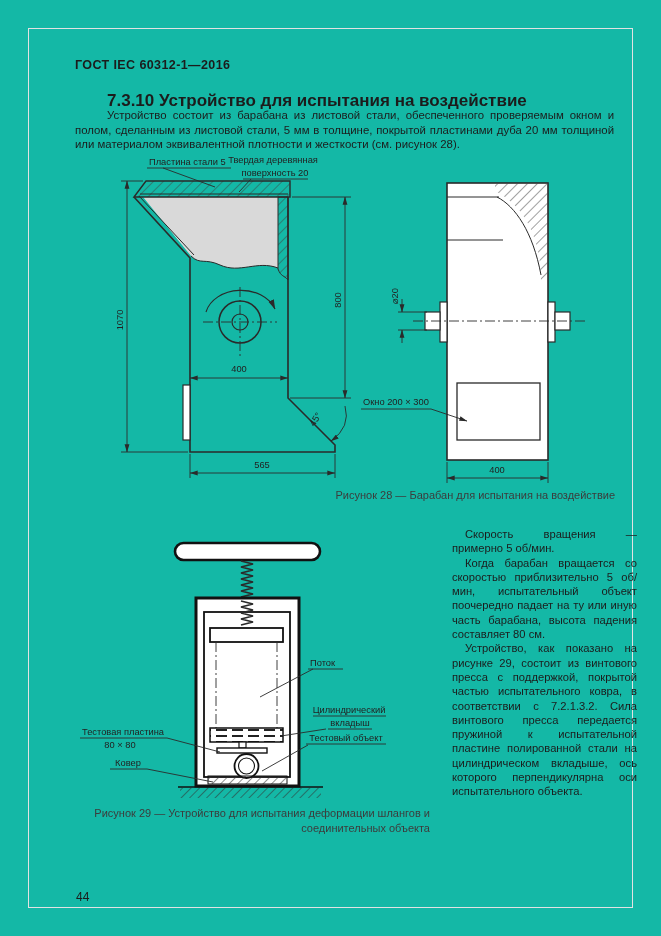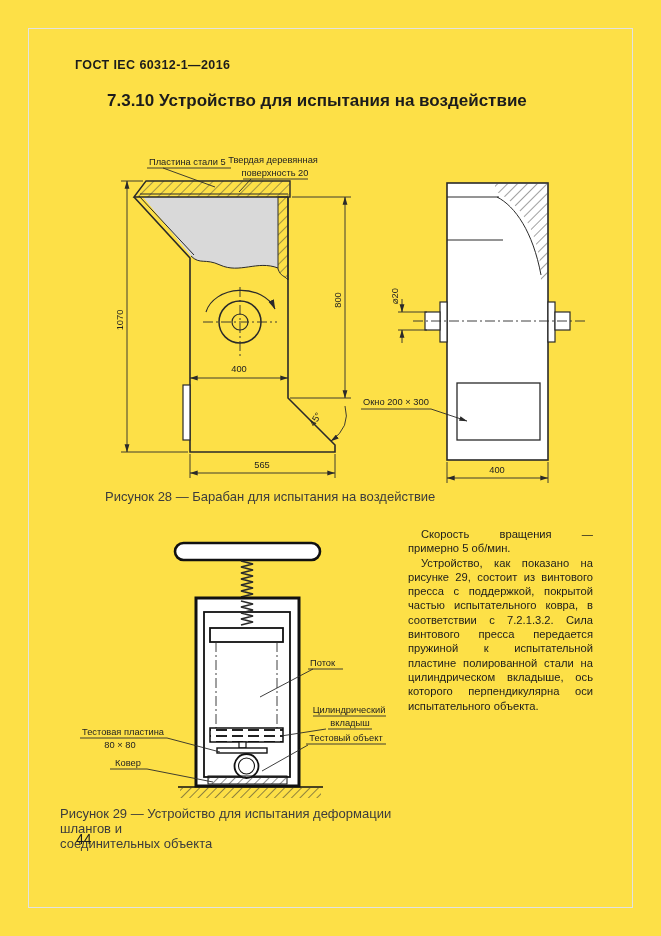--- a/index.html
+++ b/index.html
@@ -1,48 +1,49 @@
 <!DOCTYPE html>
 <html><head>
 <meta charset="utf-8">
 <style>
   html,body{margin:0;padding:0;background:#fff;}
-  .page{position:relative;width:661px;height:936px;background:#fde047;overflow:hidden;
+  .page{position:relative;width:661px;height:936px;background:#14b8a6;overflow:hidden;
         font-family:"Liberation Sans",sans-serif;color:#1c1c1c;}
   .page-border{position:absolute;left:28px;top:28px;width:603px;height:878px;
         border:1px solid #e2e2e2;pointer-events:none;}
   .doc-header{position:absolute;left:75px;top:58px;font-size:12.5px;font-weight:bold;letter-spacing:.4px;}
   .sec-heading{position:absolute;left:75px;top:91px;width:540px;font-size:17px;font-weight:bold;text-indent:32px;}
   .body-par{position:absolute;left:75px;top:108px;width:539px;font-size:11.4px;line-height:14.6px;
         text-align:justify;text-indent:32px;}
   .drive-par{position:absolute;left:75px;top:513px;width:420px;font-size:11.4px;text-indent:32px;}
-  .caption{font-size:13px;color:#3c3c3c;text-align:left;}
+  .caption{font-size:11px;color:#3c3c3c;text-align:right;}
   #cap28{position:absolute;left:105px;top:489px;width:510px;}
   #cap29{position:absolute;left:60px;top:806px;width:370px;line-height:15px;}
-  .right-col{position:absolute;left:408px;top:527px;width:185px;font-size:11.2px;line-height:14.3px;
+  .right-col{position:absolute;left:452px;top:527px;width:185px;font-size:11.2px;line-height:14.3px;
         text-align:justify;}
   .right-col p{margin:0;text-indent:13px;}
   .right-col p.bold{font-weight:bold;}
-  .pagenum{position:absolute;left:76px;top:831px;font-size:14px;}
+  .pagenum{position:absolute;left:76px;top:890px;font-size:12px;}
   svg{position:absolute;}
   #fig28{left:105px;top:150px;}
   #fig29{left:70px;top:535px;}
   svg text{font-family:"Liberation Sans",sans-serif;font-size:9.3px;fill:#222;}
   .ln{stroke:#2a2a2a;fill:none;}
   .dim{stroke:#2a2a2a;stroke-width:.9;fill:none;}
   .cl{stroke:#2a2a2a;stroke-width:.9;fill:none;stroke-dasharray:10 3 2 3;}
 </style>
 </head>
 <body>
 
 <div class="page">
   <div class="page-border"></div>
 
   <div class="doc-header">ГОСТ IEC 60312-1—2016</div>
   <div class="sec-heading">7.3.10 Устройство для испытания на воздействие</div>
+  <div class="body-par">Устройство состоит из барабана из листовой стали, обеспеченного проверяемым окном и полом, сделанным из листовой стали, 5 мм в толщине, покрытой пластинами дуба 20 мм толщиной или материалом эквивалентной плотности и жесткости (см. рисунок 28).</div>
 
   <svg id="fig28" width="510" height="336" viewBox="0 0 510 336">
     <defs>
       <pattern id="h28" patternUnits="userSpaceOnUse" width="7" height="7" patternTransform="rotate(45)">
         <line x1="0" y1="0" x2="0" y2="7" stroke="#444" stroke-width="1"></line>
       </pattern>
       <marker id="da28" viewBox="0 0 10 6" refX="9.5" refY="3" markerWidth="9" markerHeight="6" orient="auto-start-reverse">
         <path d="M0,0 L10,3 L0,6 Z" fill="#2a2a2a"></path>
       </marker>
     </defs>
@@ -189,17 +190,18 @@
       <line class="ln" x1="77" y1="234" x2="143" y2="247" stroke-width=".9"></line>
     </g>
   </svg>
   <div class="caption" id="cap29">
     <div>Рисунок 29 — Устройство для испытания деформации шлангов и</div>
     <div>соединительных объекта</div>
   </div>
 
   <div class="right-col">
     <p>Скорость вращения — примерно 5 об/мин.</p>
+    <p>Когда барабан вращается со скоростью приблизительно 5 об/мин, испытательный объект поочередно падает на ту или иную часть барабана, высота падения составляет 80 см.</p>
     <p>Устройство, как показано на рисунке 29, состоит из винтового пресса с поддержкой, покрытой частью испытательного ковра, в соответствии с 7.2.1.3.2. Сила винтового пресса передается пружиной к испытательной пластине полированной стали на цилиндрическом вкладыше, ось которого перпендикулярна оси испытательного объекта.</p>
   </div>
 
   <div class="pagenum">44</div>
 </div>
 
 </body></html>

